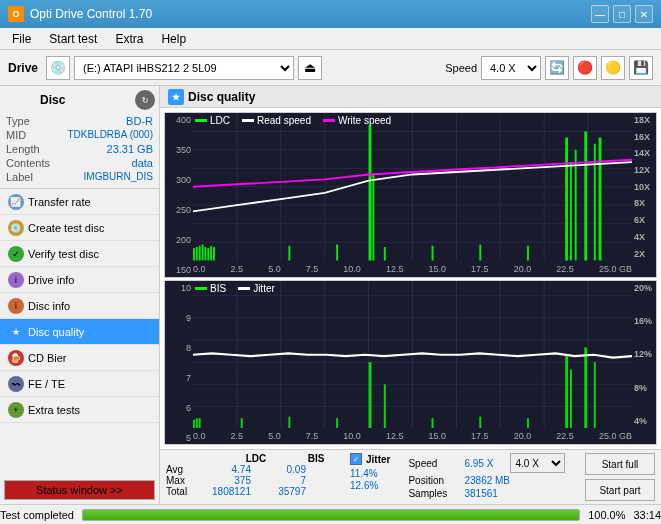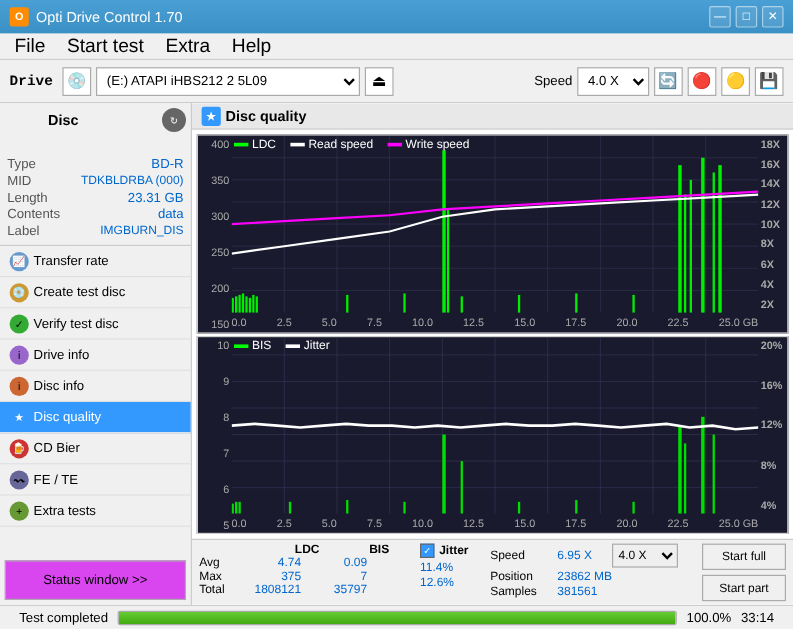--- a/index.html
+++ b/index.html
@@ -8,52 +8,52 @@
     
     .titlebar { background: linear-gradient(to bottom, #4a9fd4, #3a8fc4); height: 28px; display: flex; align-items: center; justify-content: space-between; padding: 0 8px; color: white; }
     .titlebar-left { display: flex; align-items: center; gap: 6px; }
     .titlebar-icon { width: 16px; height: 16px; background: #ff8c00; border-radius: 2px; display: flex; align-items: center; justify-content: center; font-size: 9px; color: white; font-weight: bold; }
     .titlebar-title { font-size: 12px; font-weight: normal; }
     .titlebar-controls { display: flex; gap: 4px; }
     .titlebar-btn { width: 18px; height: 18px; border: 1px solid rgba(255,255,255,0.5); border-radius: 2px; background: rgba(255,255,255,0.1); color: white; cursor: pointer; display: flex; align-items: center; justify-content: center; font-size: 10px; }
 
     
     .menubar { background: #f0f0f0; border-bottom: 1px solid #ccc; height: 22px; display: flex; align-items: center; padding: 0 4px; gap: 2px; }
-    .menu-item { padding: 2px 8px; font-size: 16px; cursor: pointer; border-radius: 2px; }
+    .menu-item { padding: 2px 8px; font-size: 12px; cursor: pointer; border-radius: 2px; }
 
     
     .toolbar { background: #f0f0f0; border-bottom: 1px solid #ccc; height: 36px; display: flex; align-items: center; padding: 0 8px; gap: 8px; }
-    .toolbar-label { font-size: 12px; font-weight: bold; font-family: Liberation Mono, monospace; }
+    .toolbar-label { font-size: 12px; font-weight: bold; }
     .drive-selector { display: flex; align-items: center; gap: 4px; flex: 1; }
     .drive-combo { height: 24px; border: 1px solid #aaa; background: white; padding: 0 4px; font-size: 11px; width: 220px; }
     .toolbar-icon-btn { width: 24px; height: 24px; background: white; border: 1px solid #aaa; cursor: pointer; display: flex; align-items: center; justify-content: center; font-size: 13px; }
     .speed-section { display: flex; align-items: center; gap: 4px; }
     .speed-combo { height: 24px; border: 1px solid #aaa; background: white; padding: 0 4px; font-size: 11px; width: 60px; }
 
     
     .main { display: flex; height: calc(524px - 28px - 22px - 36px - 20px); }
 
     
     .sidebar { width: 160px; background: #f0f0f0; border-right: 1px solid #ccc; display: flex; flex-direction: column; }
     .disc-section { padding: 4px; border-bottom: 1px solid #ccc; }
-    .disc-header { display: flex; align-items: center; justify-content: space-between; margin-bottom: 20px; padding-left: 36px; }
+    .disc-header { display: flex; align-items: center; justify-content: space-between; margin-bottom: 4px; padding-left: 36px; }
     .disc-header-text { font-weight: bold; font-size: 12px; }
     .disc-row { display: flex; justify-content: space-between; padding: 1px 2px; font-size: 11px; }
     .disc-row .label { color: #555; }
     .disc-row .value { color: #000; text-align: right; }
     .disc-row .value.blue { color: #0066cc; }
     .disc-row .value.link { color: #0066cc; cursor: pointer; }
 
     .sidebar-nav { flex: 1; overflow: hidden; }
     .nav-item { height: 26px; display: flex; align-items: center; padding: 0 8px; cursor: pointer; font-size: 11px; gap: 4px; border-bottom: 1px solid #e0e0e0; }
     .nav-item.active { background: #3399ff; color: white; }
     .nav-item .nav-icon { width: 16px; height: 16px; border-radius: 50%; display: flex; align-items: center; justify-content: center; font-size: 9px; flex-shrink: 0; }
 
     
-    .status-btn { margin: 4px; height: 33px; background: #d946ef; border: 1px solid #aaa; cursor: pointer; font-size: 11px; display: flex; align-items: center; justify-content: center; }
+    .status-btn { margin: 4px; height: 20px; background: #b91c1c; border: 1px solid #aaa; cursor: pointer; font-size: 11px; display: flex; align-items: center; justify-content: center; }
 
     
     .content { flex: 1; background: white; display: flex; flex-direction: column; overflow: hidden; }
 
     
     .dq-header { background: #e8e8e8; border-bottom: 1px solid #ccc; height: 22px; display: flex; align-items: center; padding: 0 8px; gap: 4px; font-size: 12px; font-weight: bold; }
     .dq-icon { width: 16px; height: 16px; background: #3399ff; border-radius: 2px; display: flex; align-items: center; justify-content: center; color: white; font-size: 9px; }
 
     
     .charts { flex: 1; display: flex; flex-direction: column; padding: 4px; gap: 2px; }
@@ -76,21 +76,21 @@
     .x-axis { position: absolute; bottom: 0; left: 28px; right: 24px; height: 16px; display: flex; justify-content: space-between; align-items: center; }
     .x-label { font-size: 9px; color: #aaa; }
 
     
     .chart-plot { position: absolute; top: 0; left: 28px; right: 24px; bottom: 16px; }
     .chart-svg { width: 100%; height: 100%; }
     .progress-bar-outer { flex: 1; height: 12px; background: #ddd; border: 1px solid #aaa; border-radius: 2px; overflow: hidden; }
     .progress-bar-inner { height: 100%; background: linear-gradient(to bottom, #66cc33, #44aa11); }
     .action-btn { height: 22px; width: 70px; background: #f0f0f0; border: 1px solid #aaa; font-size: 10px; cursor: pointer; }
 
-    .bottom-status { height: 20px; background: #f0f0f0; border-top: 1px solid #ccc; display: flex; align-items: center; padding: 0 16px; gap: 8px; font-size: 11px; }
+    .bottom-status { height: 20px; background: #f0f0f0; border-top: 1px solid #ccc; display: flex; align-items: center; padding: 0 0; gap: 8px; font-size: 11px; }
 
     
     .grid-line { stroke: #333355; stroke-width: 0.5; }
   </style>
 </head>
 <body>
 
 <div class="titlebar">
   <div class="titlebar-left">
     <div class="titlebar-icon">O</div>

